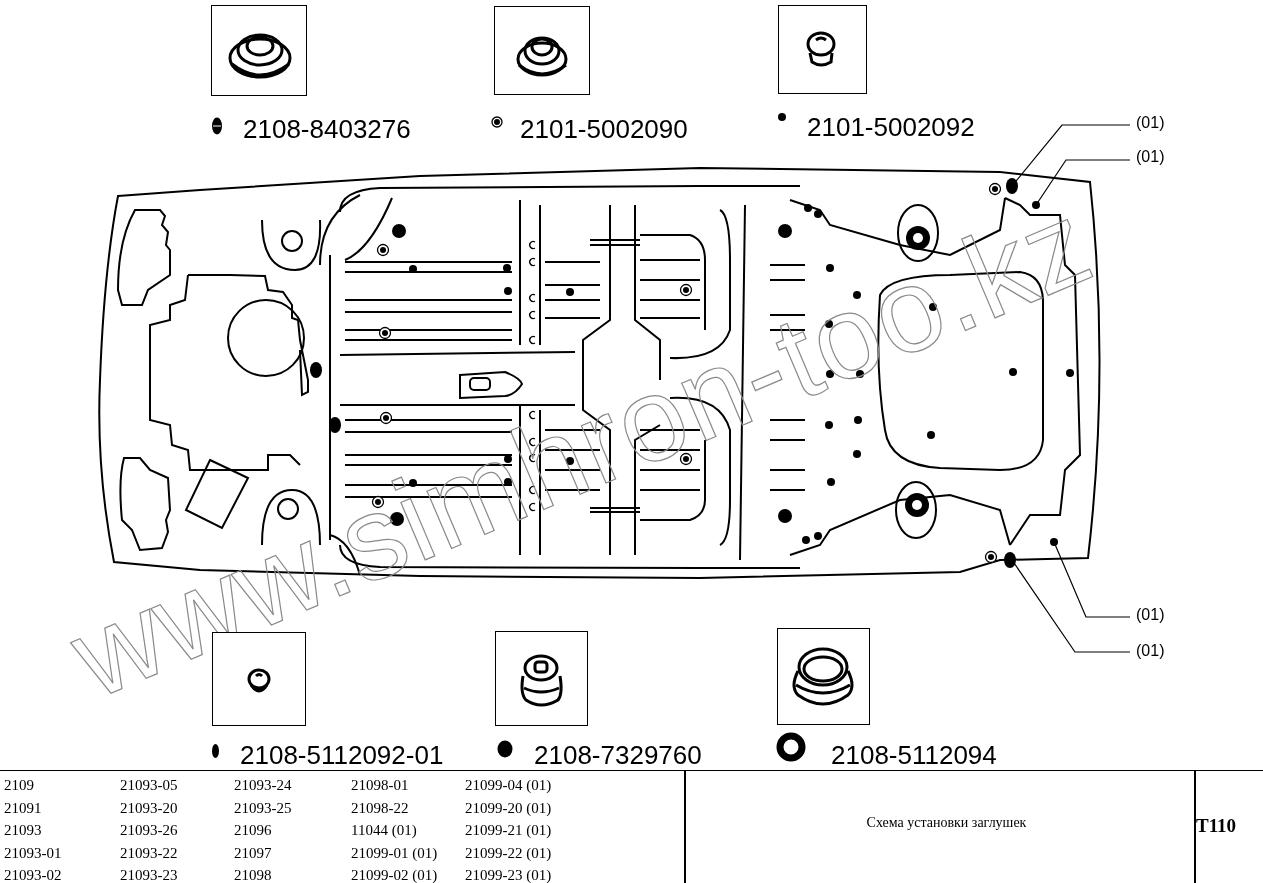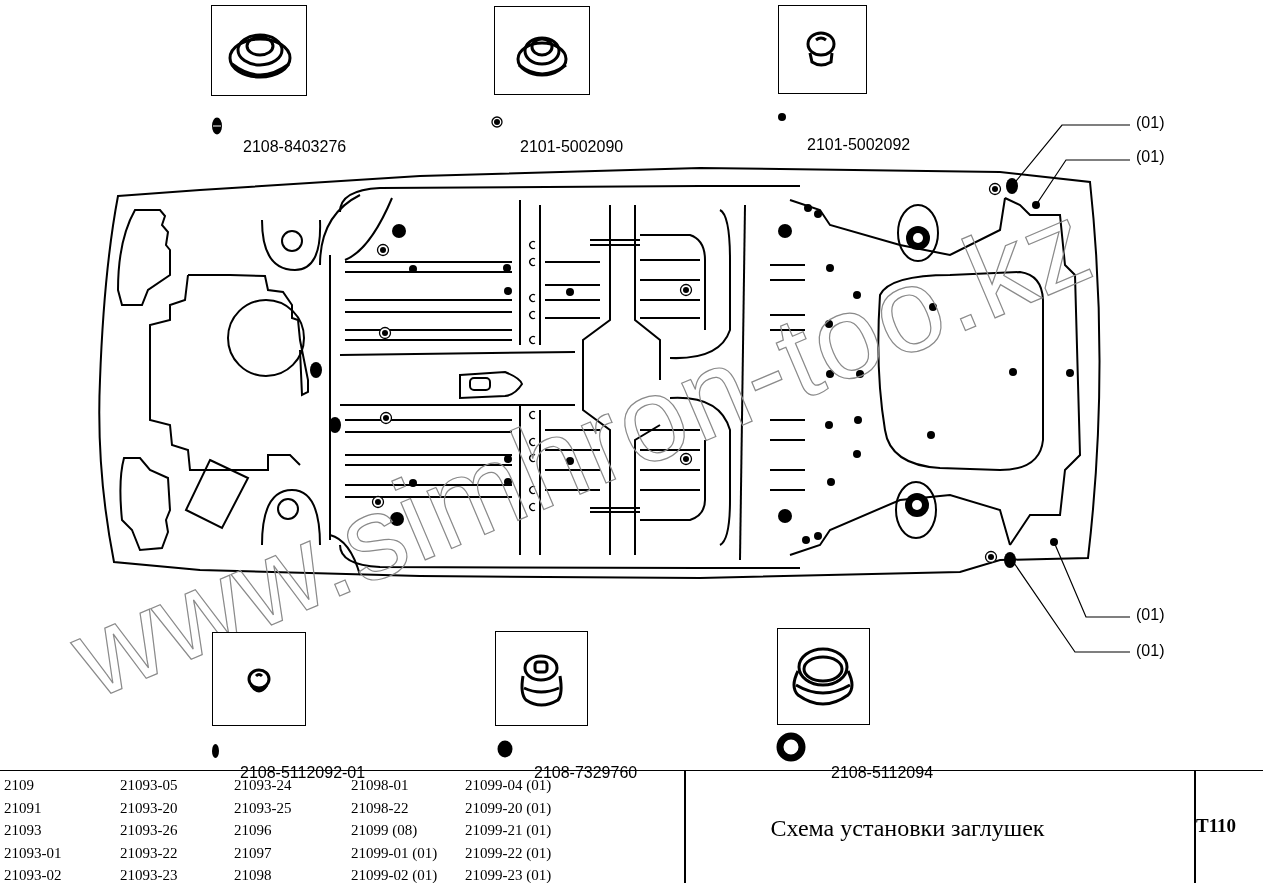--- a/index.html
+++ b/index.html
@@ -1,28 +1,28 @@
 <!DOCTYPE html>
 <html><head>
 <meta charset="utf-8">
 <style>
   html, body { margin:0; padding:0; background:#fff; }
   body { width:1263px; height:883px; position:relative; overflow:hidden; font-family:"Liberation Sans", sans-serif; color:#000; }
   .part-box { position:absolute; border:1.5px solid #000; background:#fff; }
   .part-box svg { position:absolute; left:0; top:0; width:100%; height:100%; }
-  .part-label { position:absolute; font-family:"Liberation Sans", sans-serif; font-size:16px; white-space:nowrap;margin-top:24px; }
+  .part-label { position:absolute; font-family:"Liberation Sans", sans-serif; font-size:26px; white-space:nowrap; }
   .marker { position:absolute; }
   .callout { position:absolute; font-family:"Liberation Sans", sans-serif; font-size:16px; }
   #diagram { position:absolute; left:0; top:0; width:1263px; height:770px; }
   .wm { position:absolute; left:0; top:0; width:1263px; height:770px; pointer-events:none; }
   .table-wrap { position:absolute; left:0; top:770px; width:1263px; height:113px; border-top:1.5px solid #000; }
   .col { position:absolute; top:3px; font-family:"Liberation Serif", serif; font-size:15px; line-height:22.5px; }
   .col div { white-space:nowrap; }
   .vline { position:absolute; top:0; width:1.5px; background:#000; height:113px; }
-  .title-cell { position:absolute; left:686px; width:443px; top:44px; text-align:center; font-family:"Liberation Serif", serif; font-size:24px; }
+  .title-cell { position:absolute; left:686px; width:443px; top:44px; text-align:center; font-family:"Liberation Serif", serif; font-size:14px;padding-left:39px; }
   .code-cell { position:absolute; left:1196px; width:67px; top:44px; text-align:left; font-family:"Liberation Serif", serif; font-size:19px; font-weight:bold; }
 </style>
 </head>
 <body>
 
 <svg id="diagram" viewBox="0 0 1263 770" xmlns="http://www.w3.org/2000/svg">
   <g fill="none" stroke="#000" stroke-width="2">
 
     <path d="M118,196 L200,190 L420,176 L700,168 L1000,172 L1090,182 Q1110,370 1088,558 L1000,560 L960,572 L700,578 L420,576 L200,570 L114,562 Q96,470 100,380 Q104,270 118,196 Z"></path>
 
@@ -294,21 +294,21 @@
   <div class="col" style="left:234px;">
     <div>21093-24</div>
     <div>21093-25</div>
     <div>21096</div>
     <div>21097</div>
     <div>21098</div>
   </div>
   <div class="col" style="left:351px;">
     <div>21098-01</div>
     <div>21098-22</div>
-    <div>21099 (08)</div>
+    <div>11044 (01)</div>
     <div>21099-01 (01)</div>
     <div>21099-02 (01)</div>
   </div>
   <div class="col" style="left:465px;">
     <div>21099-04 (01)</div>
     <div>21099-20 (01)</div>
     <div>21099-21 (01)</div>
     <div>21099-22 (01)</div>
     <div>21099-23 (01)</div>
   </div>

